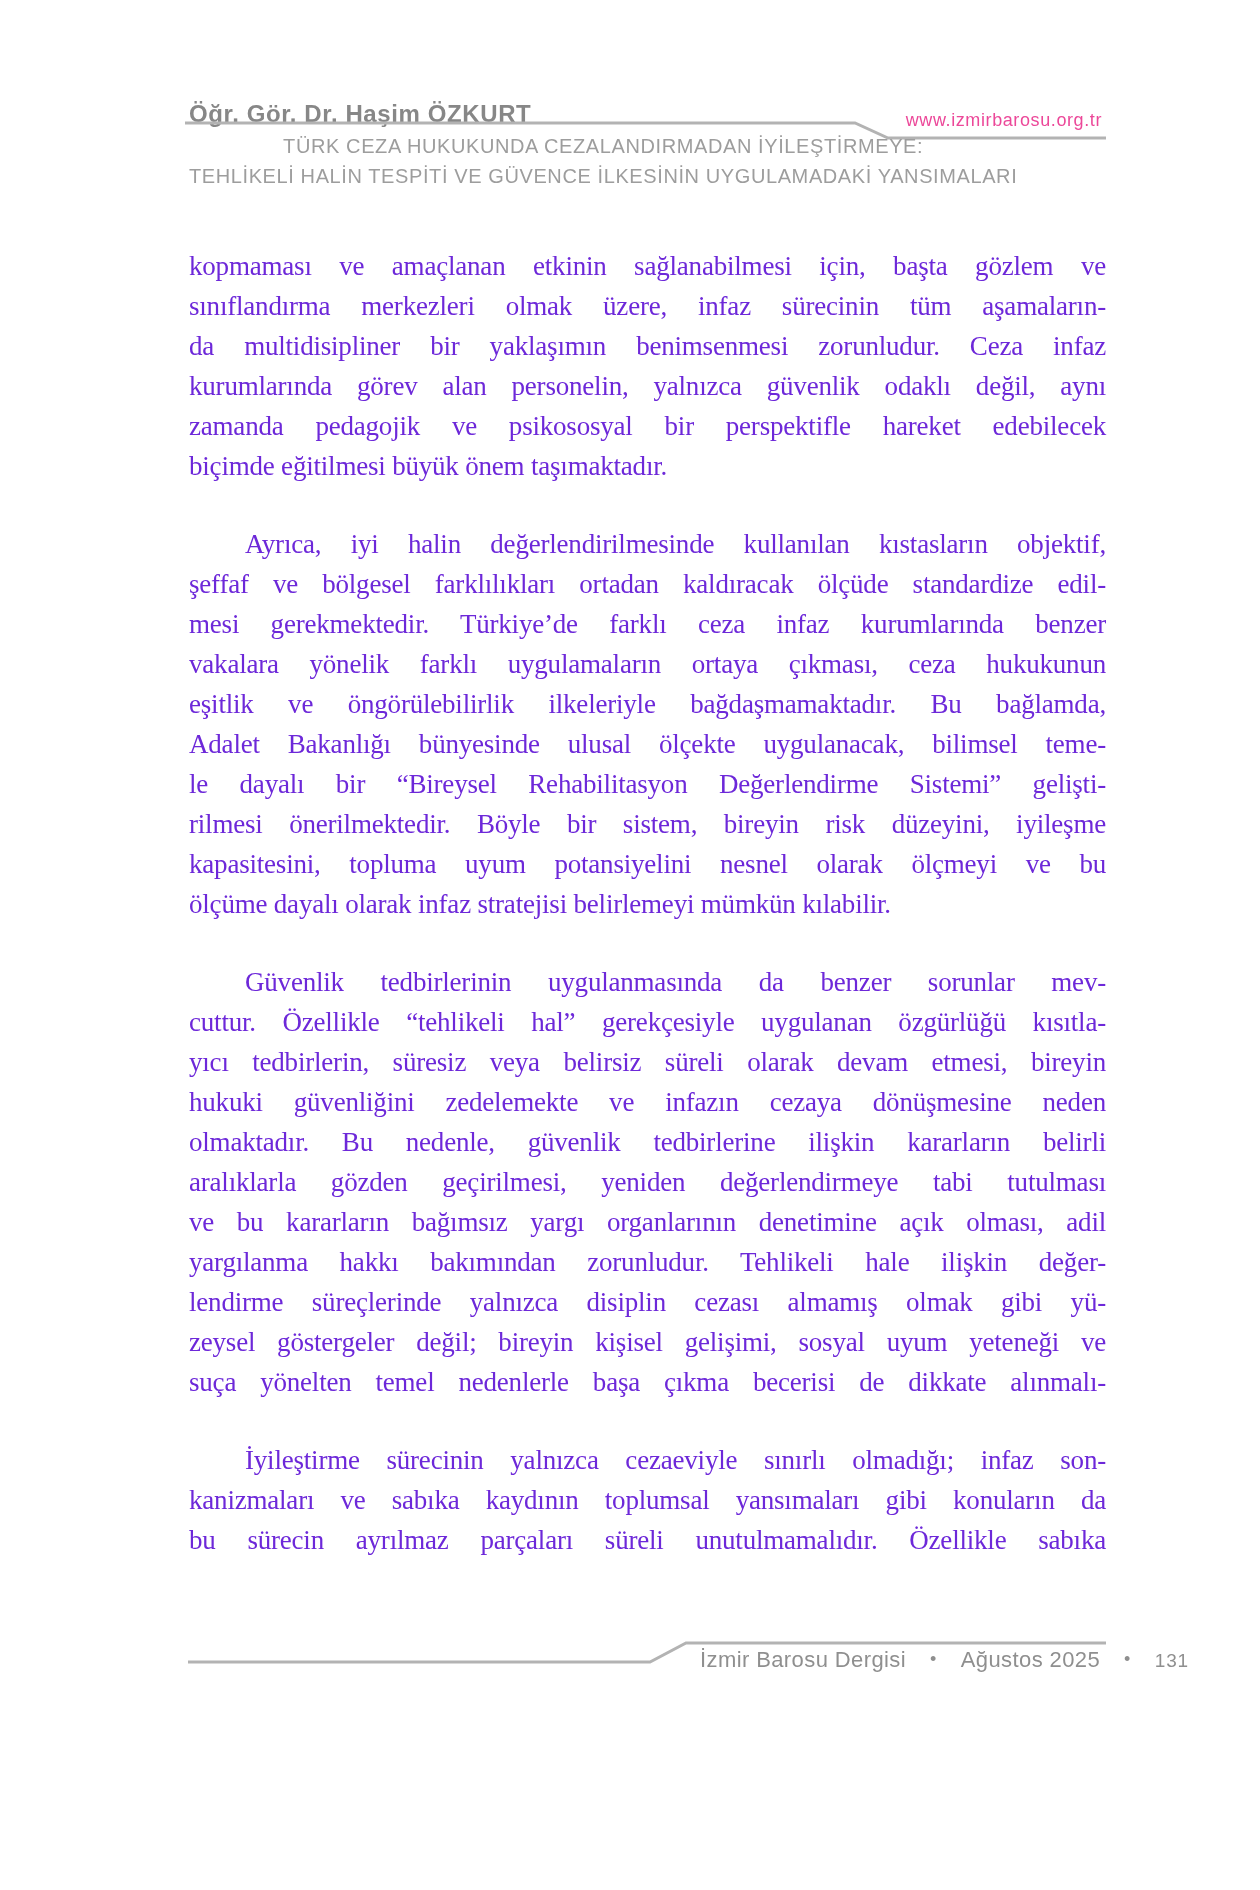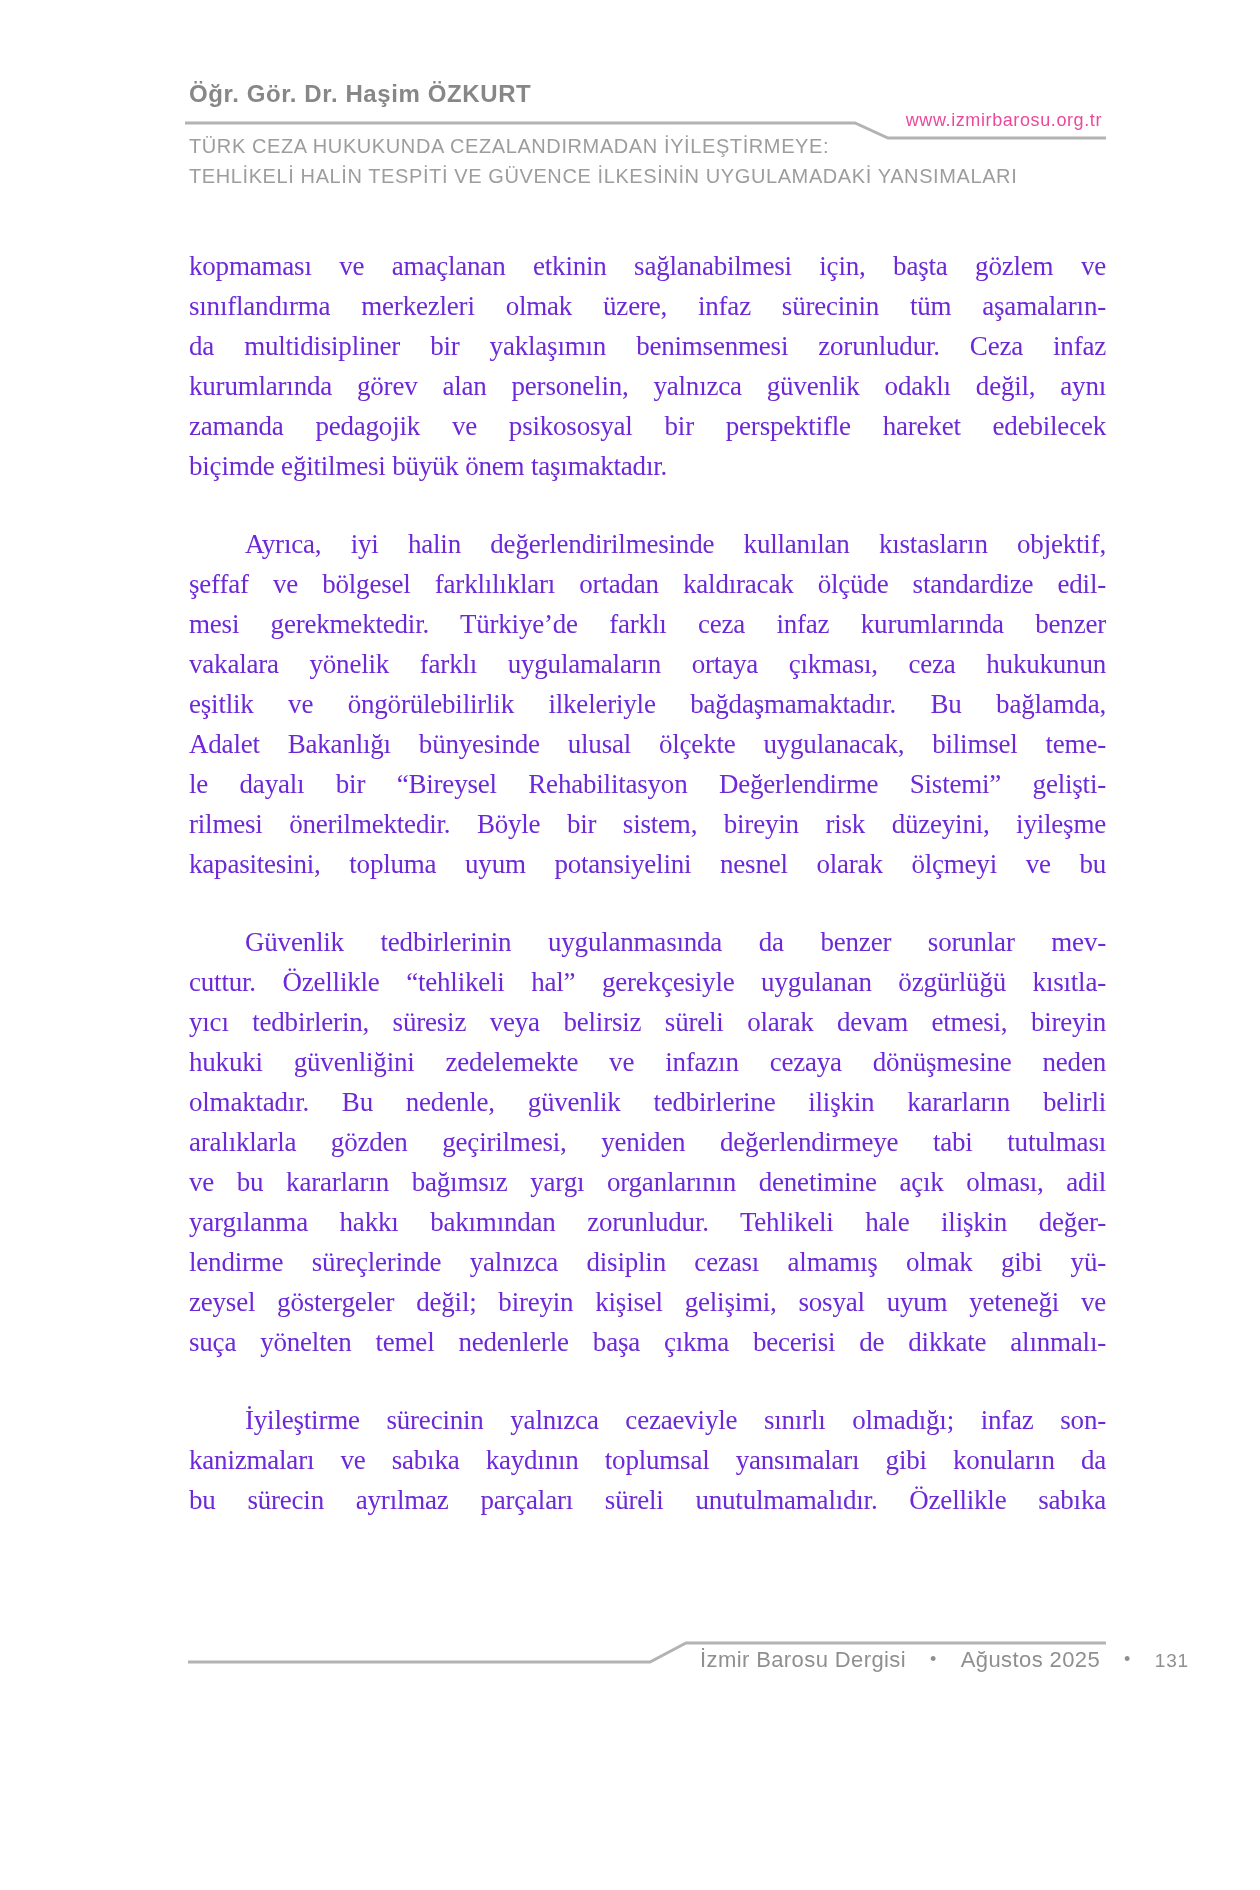--- a/index.html
+++ b/index.html
@@ -5,36 +5,36 @@
   html,body{margin:0;padding:0;background:#ffffff;}
   .page{
     position:relative;
     width:1260px;height:1890px;
     background:#ffffff;
     overflow:hidden;
     font-family:"Liberation Sans",sans-serif;
   }
   
   .author{
-    position:absolute;left:189px;top:80px;
+    position:absolute;left:189px;top:100px;
     font-size:24px;font-weight:bold;color:#878787;
     letter-spacing:0.6px;
   }
   .header-divider{
     position:absolute;left:0;top:0;width:1260px;height:200px;
     pointer-events:none;
   }
   .site-url{
     position:absolute;right:158px;top:110px;
     font-size:18px;color:#ec4899;letter-spacing:0.6px;
   }
   .doc-title{
     position:absolute;left:189px;top:131px;
     font-size:20px;color:#9d9d9d;letter-spacing:0.6px;
-    line-height:30px;white-space:nowrap;
+    line-height:30px;white-space:nowrap;text-align:center;
   }
   
   .body-text{
     position:absolute;left:189px;top:246px;width:917px;
     font-family:"Liberation Serif","DejaVu Serif",serif;
     font-size:27px;color:#6d28d9;
     line-height:40px;letter-spacing:-0.2px;
   }
   .paragraph{margin:0 0 38px 0;padding:0;}
   .paragraph:last-child{margin-bottom:16px;}
@@ -93,20 +93,21 @@
       <div class="paragraph">
         <div class="text-line indented">Ayrıca, iyi halin değerlendirilmesinde kullanılan kıstasların objektif,</div>
         <div class="text-line">şeffaf ve bölgesel farklılıkları ortadan kaldıracak ölçüde standardize edil-</div>
         <div class="text-line">mesi gerekmektedir. Türkiye’de farklı ceza infaz kurumlarında benzer</div>
         <div class="text-line">vakalara yönelik farklı uygulamaların ortaya çıkması, ceza hukukunun</div>
         <div class="text-line">eşitlik ve öngörülebilirlik ilkeleriyle bağdaşmamaktadır. Bu bağlamda,</div>
         <div class="text-line">Adalet Bakanlığı bünyesinde ulusal ölçekte uygulanacak, bilimsel teme-</div>
         <div class="text-line">le dayalı bir “Bireysel Rehabilitasyon Değerlendirme Sistemi” gelişti-</div>
         <div class="text-line">rilmesi önerilmektedir. Böyle bir sistem, bireyin risk düzeyini, iyileşme</div>
         <div class="text-line">kapasitesini, topluma uyum potansiyelini nesnel olarak ölçmeyi ve bu</div>
+        <div class="text-line last-left">ölçüme dayalı olarak infaz stratejisi belirlemeyi mümkün kılabilir.</div>
       </div>
       <div class="paragraph">
         <div class="text-line indented">Güvenlik tedbirlerinin uygulanmasında da benzer sorunlar mev-</div>
         <div class="text-line">cuttur. Özellikle “tehlikeli hal” gerekçesiyle uygulanan özgürlüğü kısıtla-</div>
         <div class="text-line">yıcı tedbirlerin, süresiz veya belirsiz süreli olarak devam etmesi, bireyin</div>
         <div class="text-line">hukuki güvenliğini zedelemekte ve infazın cezaya dönüşmesine neden</div>
         <div class="text-line">olmaktadır. Bu nedenle, güvenlik tedbirlerine ilişkin kararların belirli</div>
         <div class="text-line">aralıklarla gözden geçirilmesi, yeniden değerlendirmeye tabi tutulması</div>
         <div class="text-line">ve bu kararların bağımsız yargı organlarının denetimine açık olması, adil</div>
         <div class="text-line">yargılanma hakkı bakımından zorunludur. Tehlikeli hale ilişkin değer-</div>

